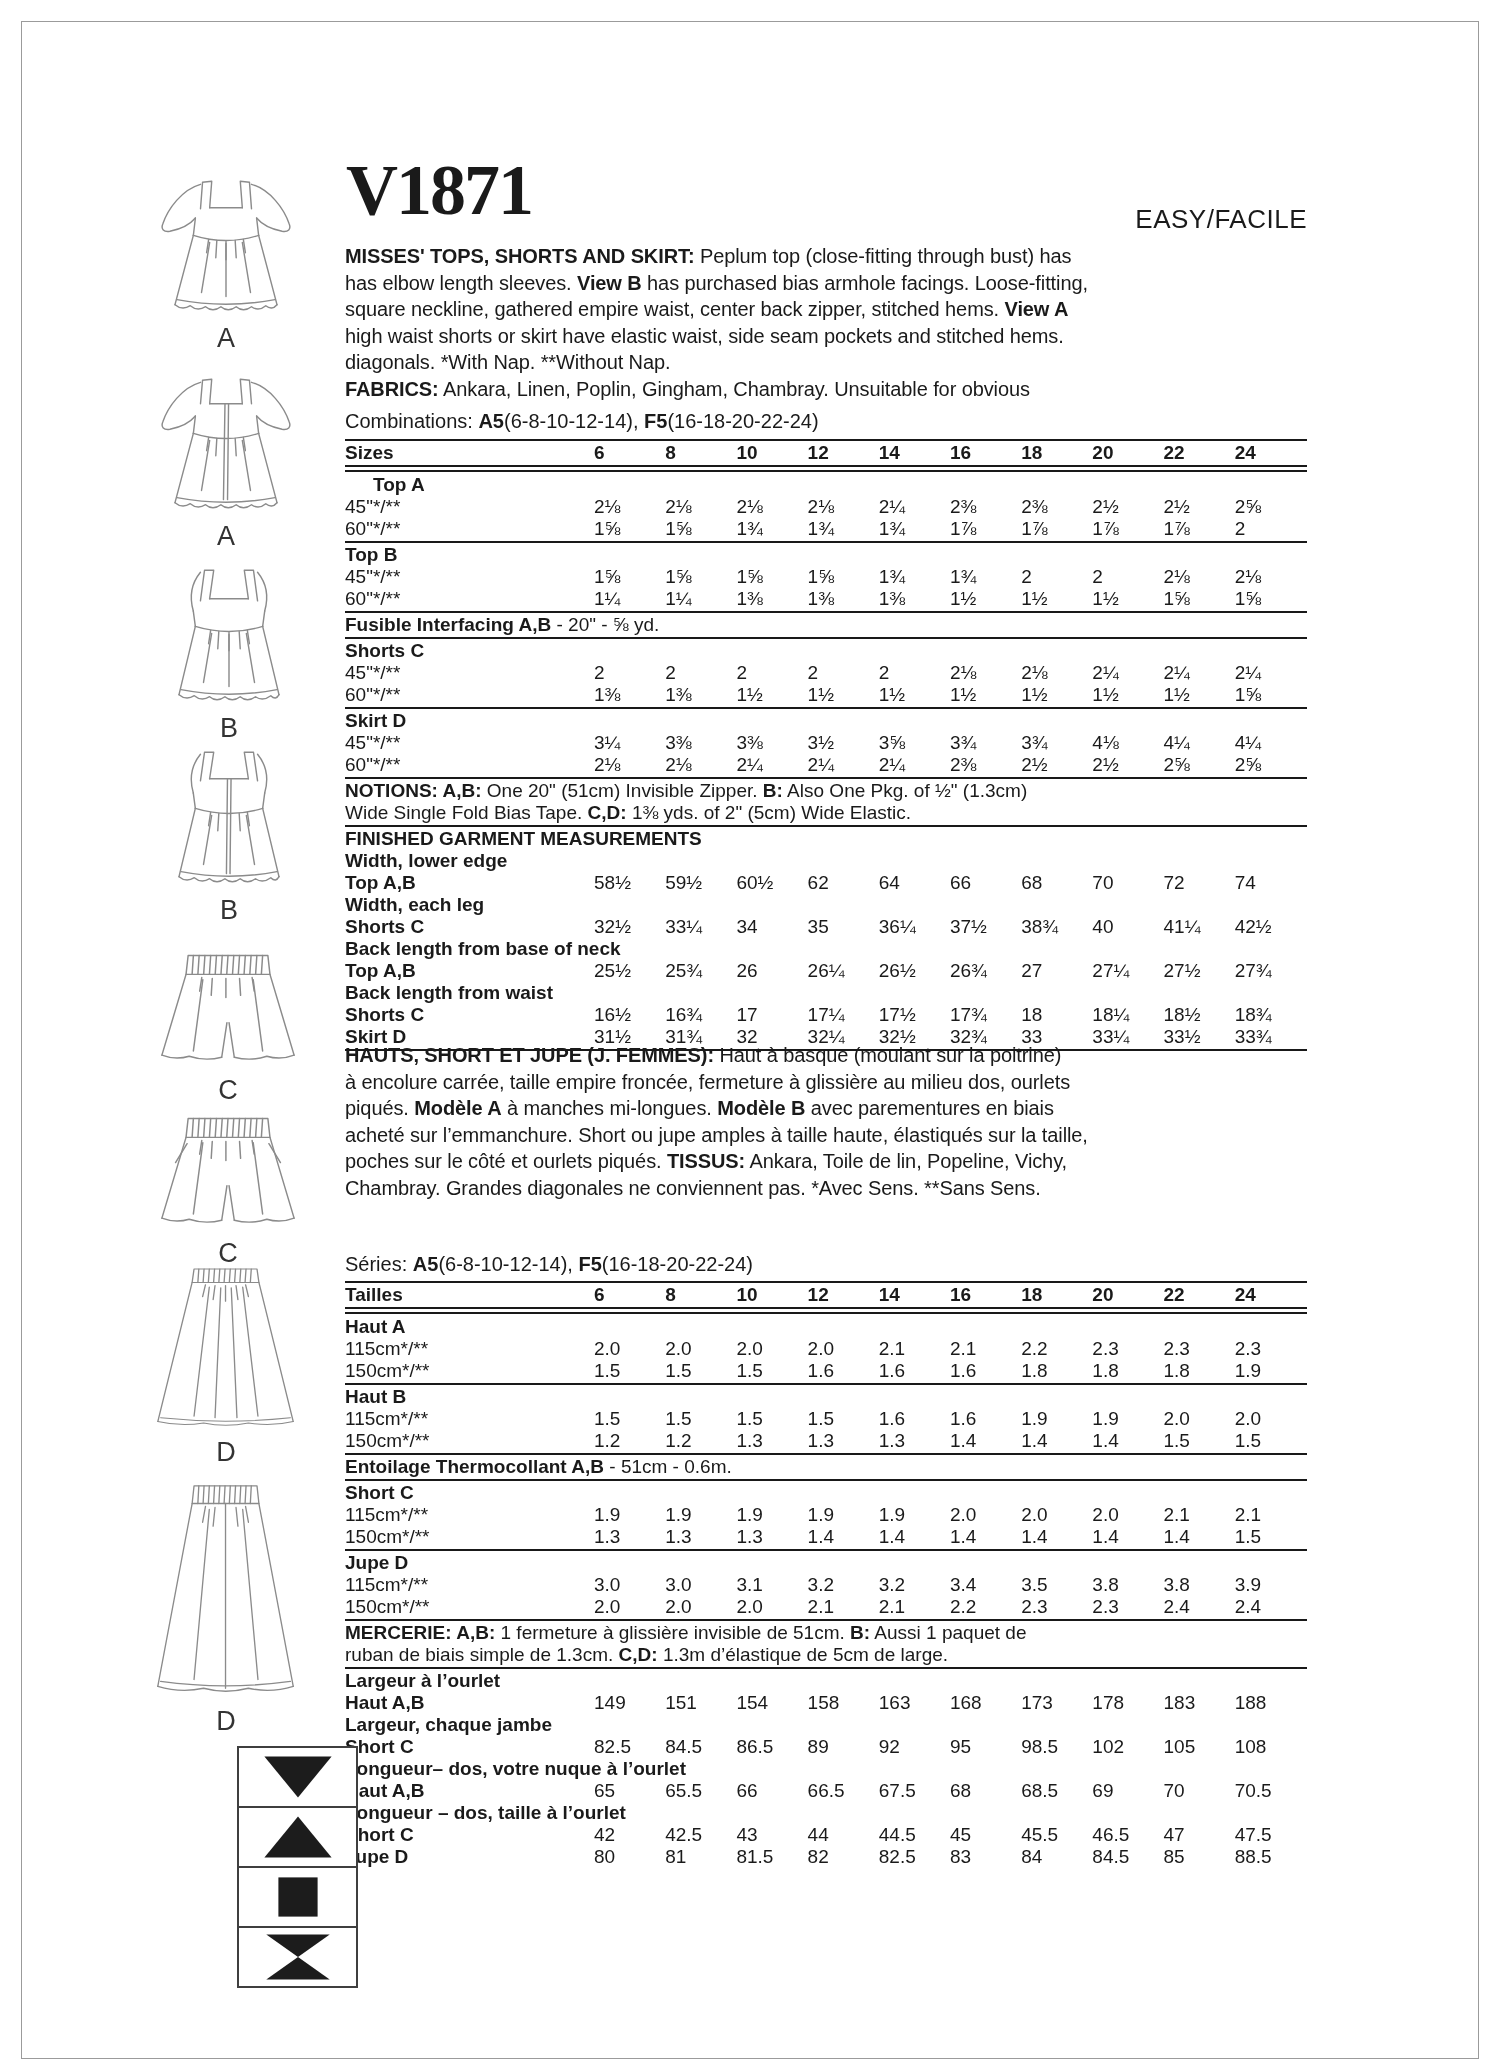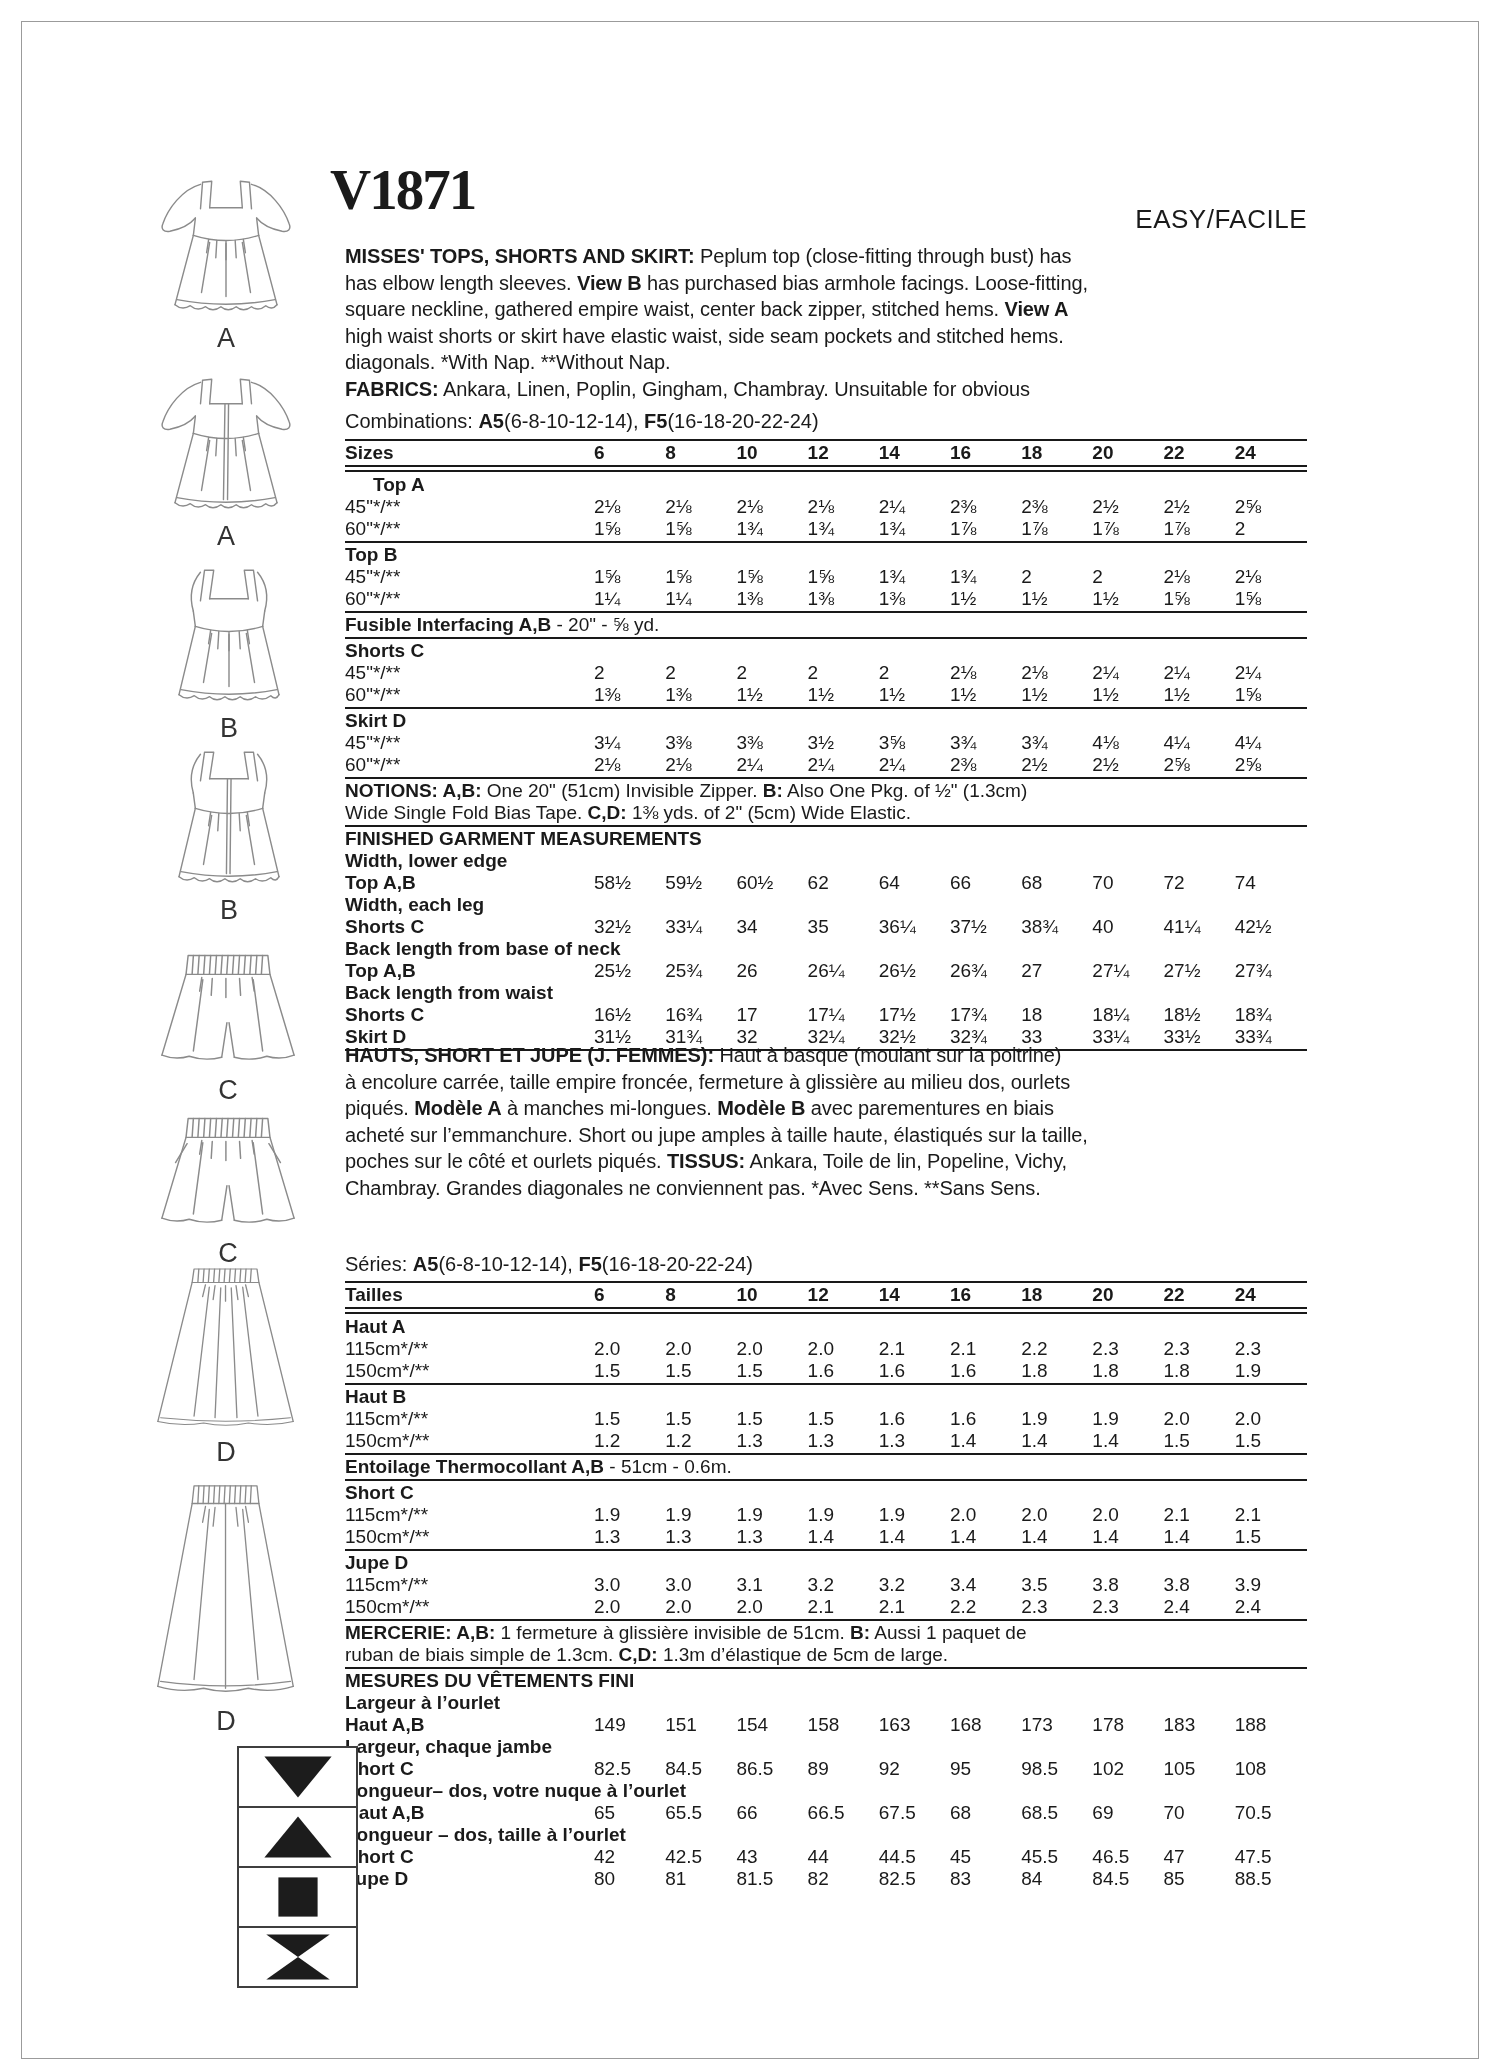--- a/index.html
+++ b/index.html
@@ -1,19 +1,19 @@
 <!DOCTYPE html>
 <html><head>
 <meta charset="utf-8">
 <style>
   *{margin:0;padding:0;box-sizing:border-box}
   html,body{background:#fff}
   body{width:1500px;height:2062px;position:relative;font-family:"Liberation Sans","DejaVu Sans",sans-serif;color:#1a1a1a;overflow:hidden}
   .frame{position:absolute;left:21px;top:21px;width:1458px;height:2038px;border:1px solid #9b9b9b}
-  #title{position:absolute;left:330px;top:148px;font-family:"Liberation Serif","DejaVu Serif",serif;font-size:57px;font-weight:700;letter-spacing:-2px;line-height:84px}
+  #title{position:absolute;left:346px;top:148px;font-family:"Liberation Serif","DejaVu Serif",serif;font-size:72px;font-weight:700;letter-spacing:-2px;line-height:84px}
   #difficulty{position:absolute;left:345px;top:204px;width:962px;text-align:right;font-size:26px;letter-spacing:.5px}
   .para{position:absolute;left:345px;width:985px;font-size:20px;line-height:26.5px;letter-spacing:-.1px}
   #desc-en{top:243px}
   #desc-fr{top:1042px}
   .oneline{position:absolute;left:345px;font-size:20px;line-height:24px}
   #combinations{top:409px}
   #series{top:1252px}
   .b{font-weight:700}
   .vtable{position:absolute;left:345px;width:962px;font-size:19px}
   #table-en{top:438px}
@@ -425,23 +425,20 @@
       <span class="cell">2.4</span>
       <span class="cell">2.4</span>
     </div>
     <div class="rule"></div>
     <div class="tnote">
       <div class="trow"><span class="b">MERCERIE: A,B:</span><span> 1 fermeture à glissière invisible de 51cm. </span><span class="b">B:</span><span> Aussi 1 paquet de</span></div>
       <div class="trow"><span>ruban de biais simple de 1.3cm. </span><span class="b">C,D:</span><span> 1.3m d’élastique de 5cm de large.</span></div>
     </div>
     <div class="rule"></div>
     <div class="trow grid">
-      <span class="cell b" style="grid-column: 1 / -1;">MESURES DU VÊTEMENTS FINI</span>
-    </div>
-    <div class="trow grid">
       <span class="cell b" style="grid-column: 1 / -1;">Largeur à l’ourlet</span>
     </div>
     <div class="trow grid">
       <span class="cell b">Haut A,B</span>
       <span class="cell">149</span>
       <span class="cell">151</span>
       <span class="cell">154</span>
       <span class="cell">158</span>
       <span class="cell">163</span>
       <span class="cell">168</span>

